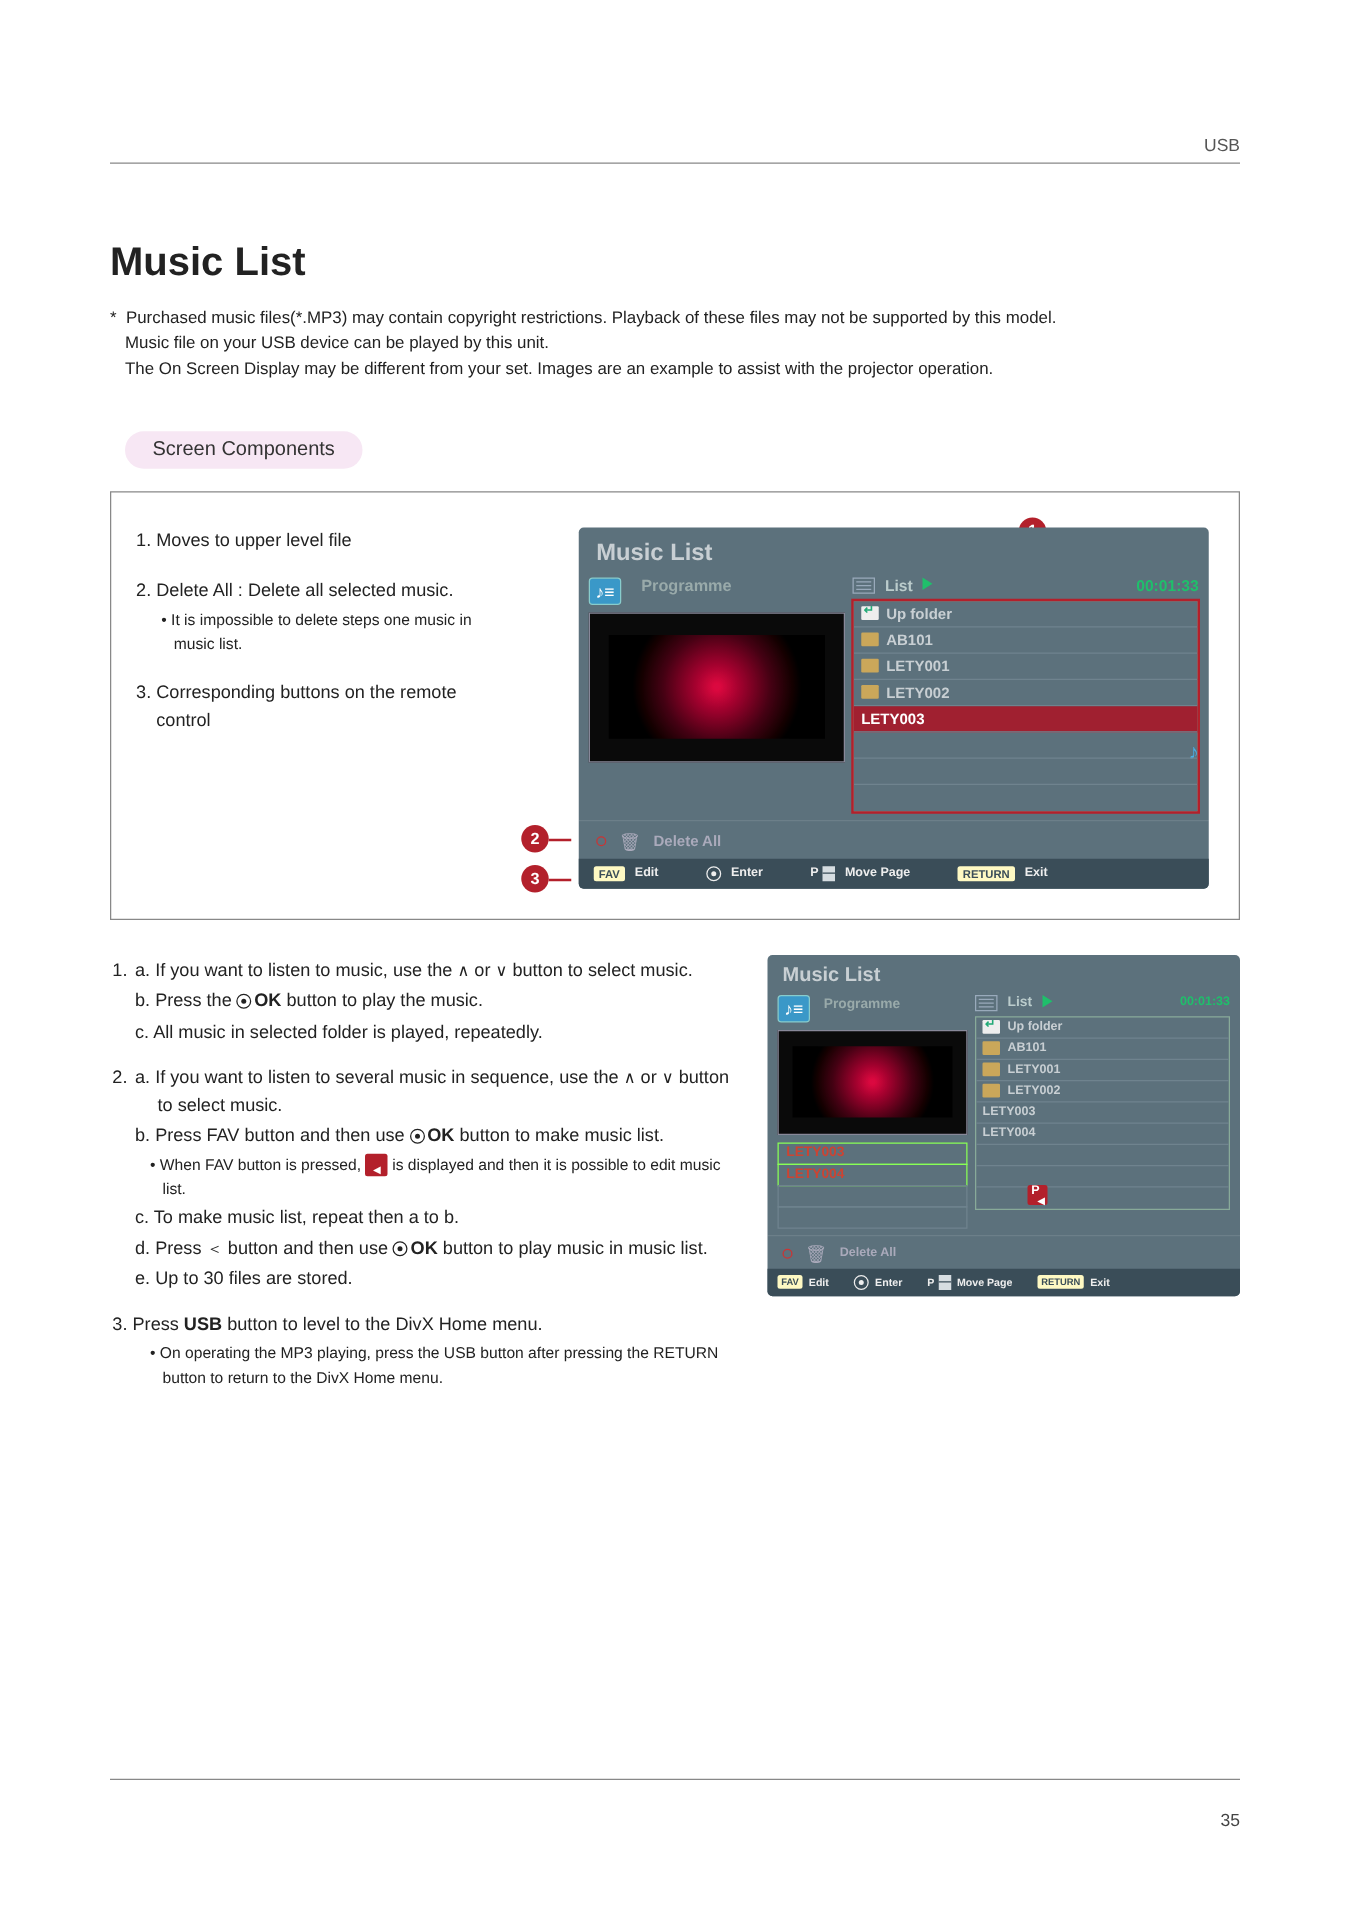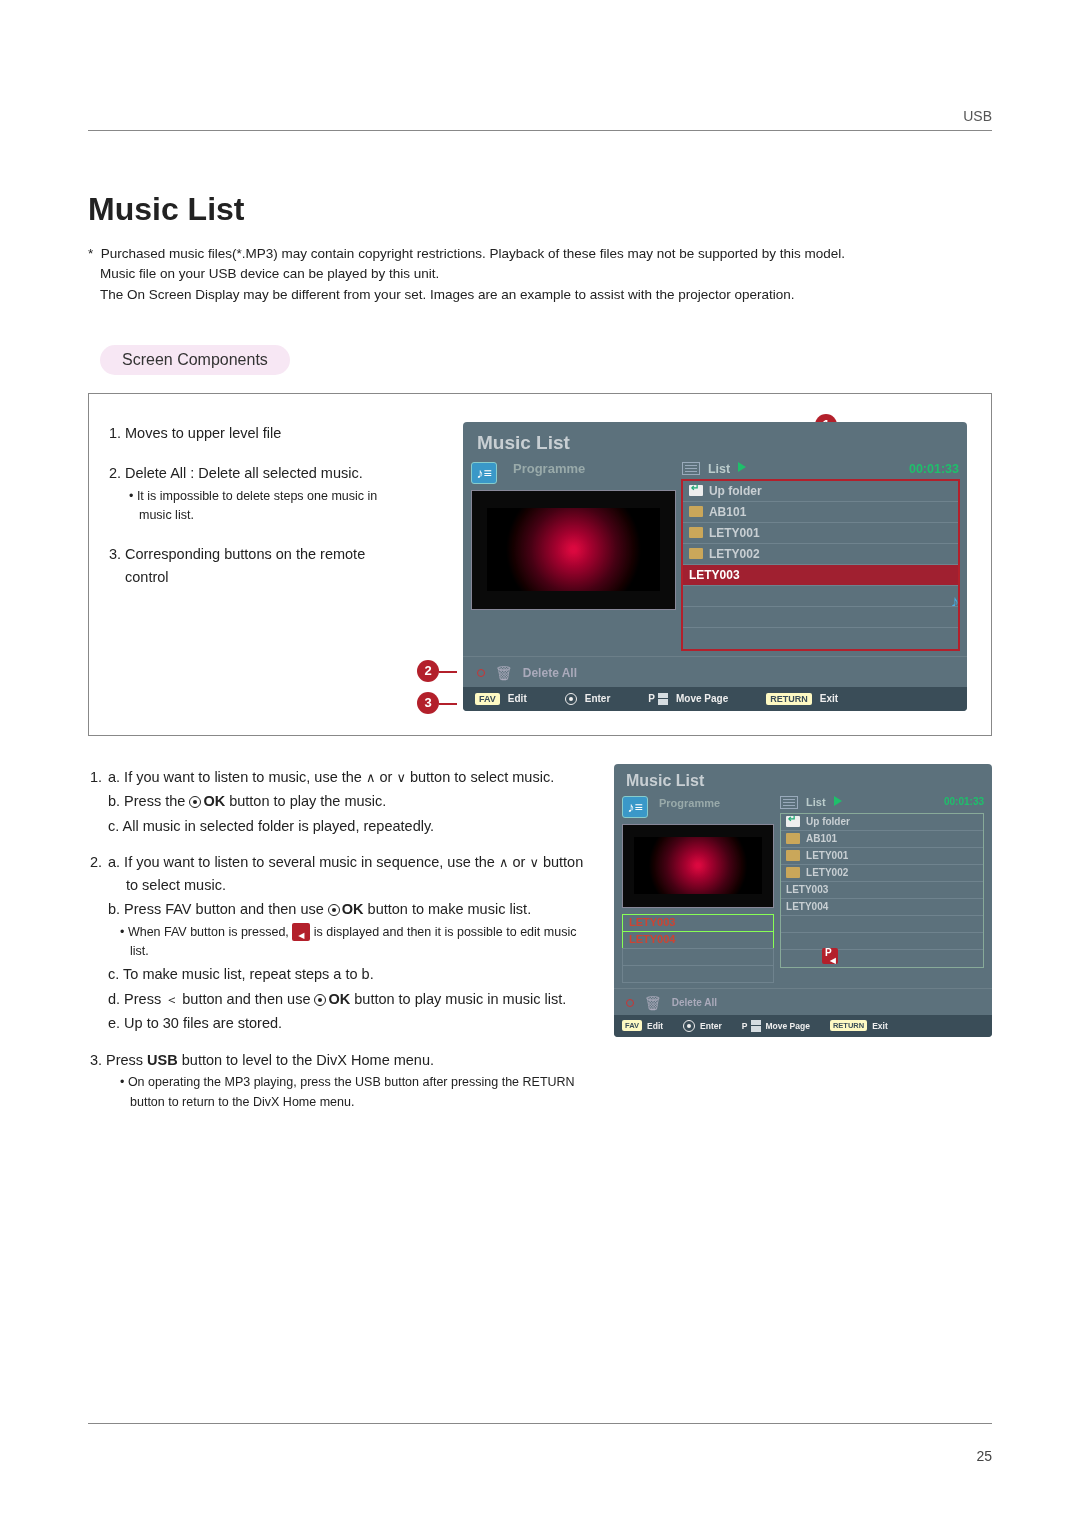--- a/index.html
+++ b/index.html
@@ -352,21 +352,21 @@
                 <span class="c"></span>
               </span><b class="bold">OK</b><span> button to play the music.</span></div>
           <div class="sub">c. All music in selected folder is played, repeatedly.</div>
         </li>
         <li>
           <div class="sub"><span>a. If you want to listen to several music in sequence, use the </span><span class="sym">∧</span><span> or </span><span class="sym">∨</span><span> button to select music.</span></div>
           <div class="sub"><span>b. Press FAV button and then use </span><span class="ok-sym">
                 <span class="c"></span>
               </span><b class="bold">OK</b><span> button to make music list.</span></div>
           <div class="bul"><span>•</span>&nbsp;<span>When FAV button is pressed, </span> <span class="playlist-ic"></span> <span> is displayed and then it is possible to edit music list.</span></div>
-          <div class="sub">c. To make music list, repeat steps a to b.</div>
+          <div class="sub">c. To make music list, repeat then a to b.</div>
           <div class="sub"><span>d. Press </span><span class="sym">＜</span><span> button and then use </span><span class="ok-sym">
                 <span class="c"></span>
               </span><b class="bold">OK</b><span> button to play music in music list.</span></div>
           <div class="sub">e. Up to 30 files are stored.</div>
         </li>
         <li>
           <span>Press </span><b class="bold">USB</b><span> button to level to the DivX Home menu.</span>
           <div class="bul"><span>•</span>&nbsp;<span>On operating the MP3 playing, press the USB button after pressing the RETURN button to return to the DivX Home menu.</span></div>
         </li>
       </ol>
@@ -451,13 +451,13 @@
         <span style="flex:0 0 10px;"></span>
         <span class="badge">RETURN</span>
         <span class="txt">Exit</span>
       </div>
     </div>
   </div>
 
 </div>
 
 <hr class="footer-rule">
-<div class="page-num">25</div>
+<div class="page-num">35</div>
 
 </body></html>

